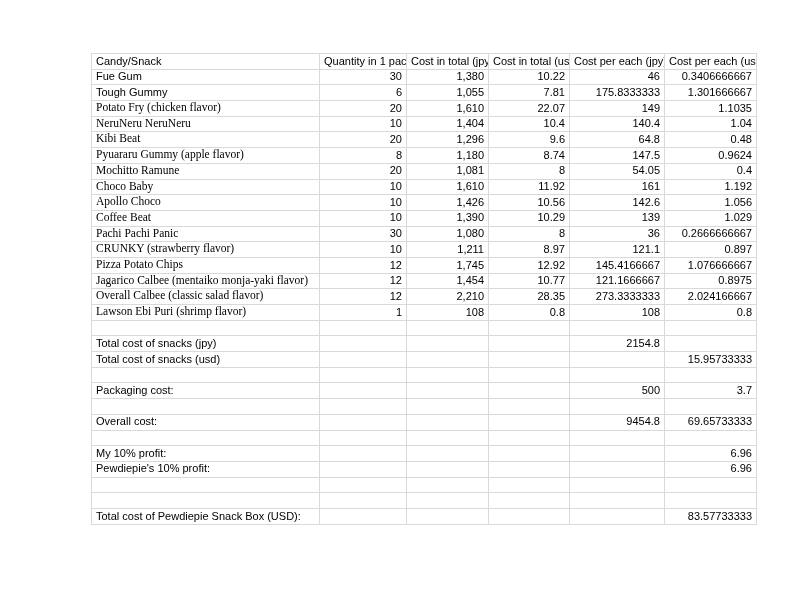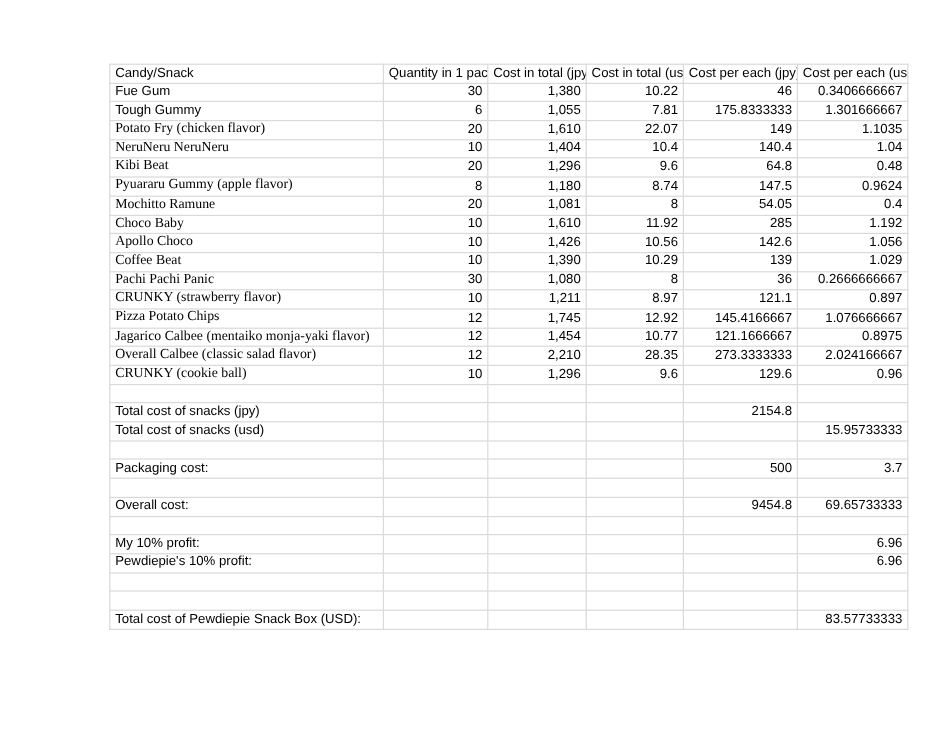--- a/index.html
+++ b/index.html
@@ -126,21 +126,21 @@
           <td class="num">1,081</td>
           <td class="num">8</td>
           <td class="num">54.05</td>
           <td class="num">0.4</td>
         </tr>
         <tr>
           <td class="serif">Choco Baby</td>
           <td class="num">10</td>
           <td class="num">1,610</td>
           <td class="num">11.92</td>
-          <td class="num">285</td>
+          <td class="num">161</td>
           <td class="num">1.192</td>
         </tr>
         <tr>
           <td class="serif">Apollo Choco</td>
           <td class="num">10</td>
           <td class="num">1,426</td>
           <td class="num">10.56</td>
           <td class="num">142.6</td>
           <td class="num">1.056</td>
         </tr>
@@ -186,26 +186,26 @@
         </tr>
         <tr>
           <td class="serif">Overall Calbee (classic salad flavor)</td>
           <td class="num">12</td>
           <td class="num">2,210</td>
           <td class="num">28.35</td>
           <td class="num">273.3333333</td>
           <td class="num">2.024166667</td>
         </tr>
         <tr>
-          <td class="serif">CRUNKY (cookie ball)</td>
-          <td class="num">10</td>
-          <td class="num">1,296</td>
-          <td class="num">9.6</td>
-          <td class="num">129.6</td>
-          <td class="num">0.96</td>
+          <td class="serif">Lawson Ebi Puri (shrimp flavor)</td>
+          <td class="num">1</td>
+          <td class="num">108</td>
+          <td class="num">0.8</td>
+          <td class="num">108</td>
+          <td class="num">0.8</td>
         </tr>
         <tr>
           <td></td>
           <td class="num"></td>
           <td class="num"></td>
           <td class="num"></td>
           <td class="num"></td>
           <td class="num"></td>
         </tr>
         <tr>

